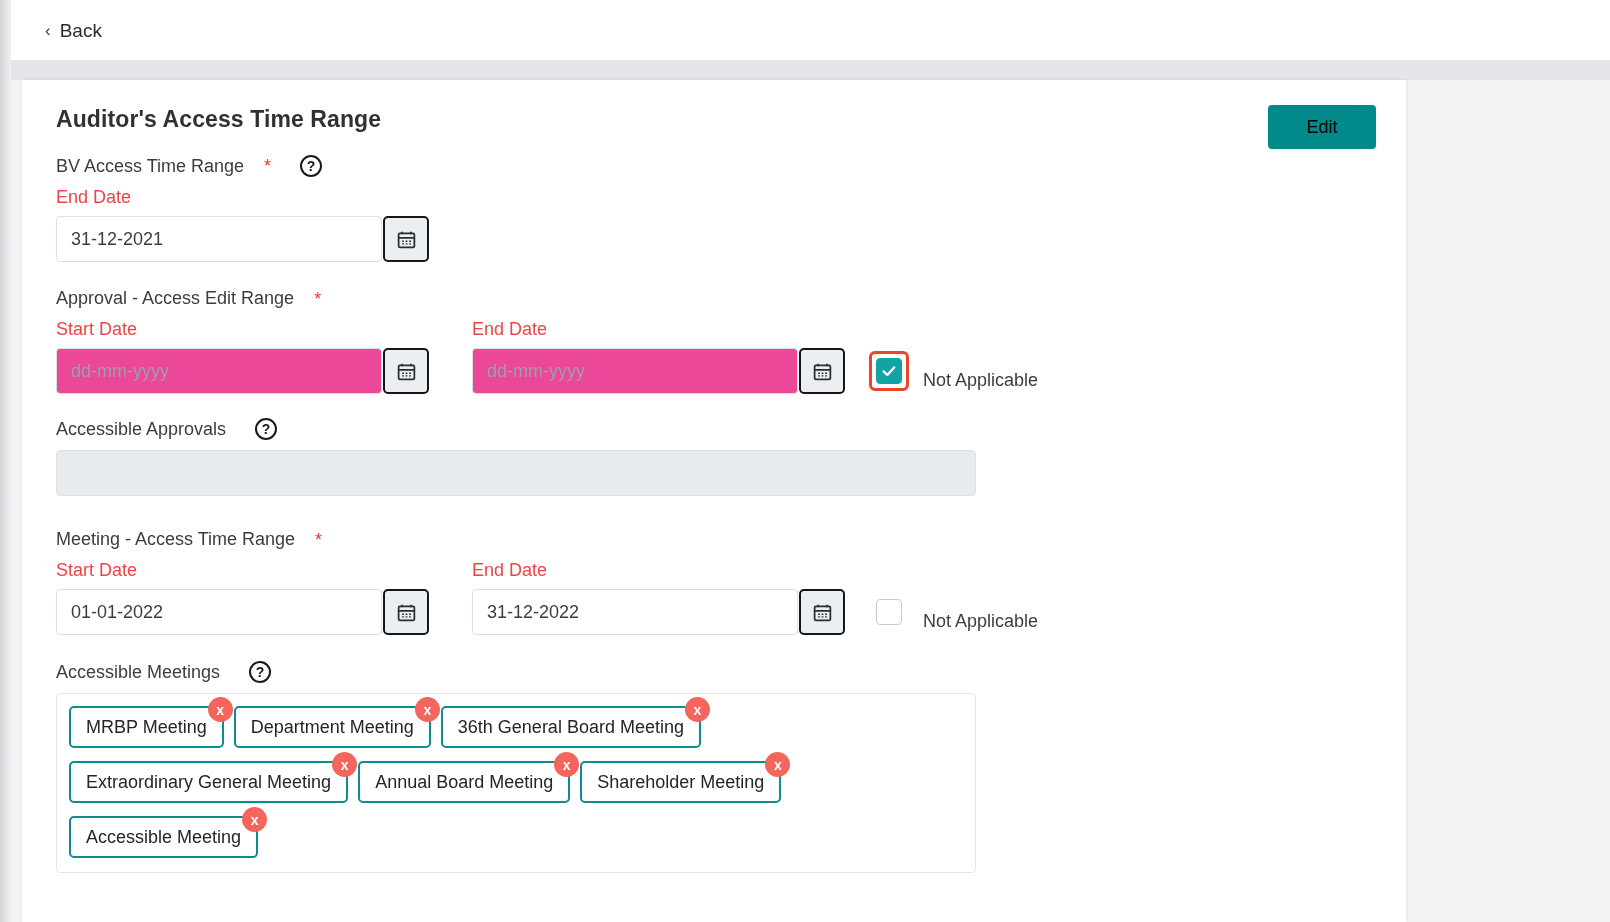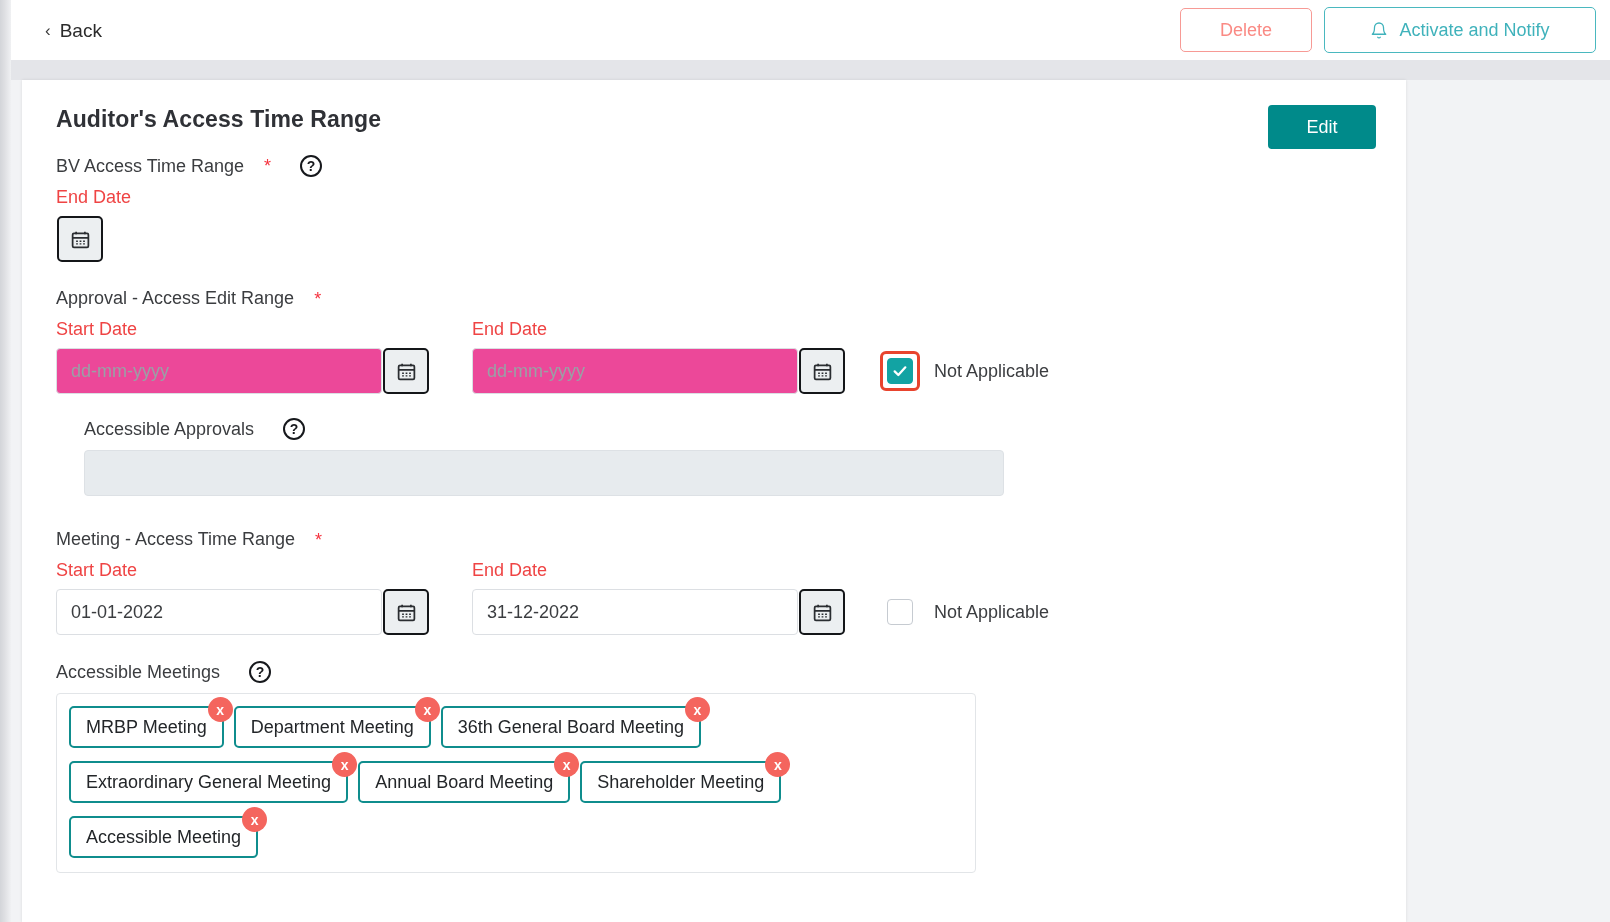--- a/index.html
+++ b/index.html
@@ -69,21 +69,21 @@
   }
   .card-inner { padding: 26px 34px 0 34px; position: relative; }
 
   .card-title {
     font-size: 23px; font-weight: bold; color: #2f3136;
     letter-spacing: .1px;
   }
   .btn-edit {
     position: absolute; right: 30px; top: 25px;
     width: 108px; height: 44px;
-    background: #008a8a; color: #ffffff;
+    background: #008a8a; color: #000000;
     border: none; border-radius: 4px;
     font-size: 18px; font-family: "Liberation Sans", sans-serif;
     cursor: pointer;
   }
 
   
   .field-label {
     display: flex; align-items: center; gap: 20px;
     font-size: 18px; color: #3b3d40; white-space: nowrap;
   }
@@ -113,21 +113,21 @@
   .date-input.disabled { background: #ec4899; border-color: #dbdfe3; }
   .cal-btn {
     width: 46px; height: 46px; margin-left: 1px;
     border: 2px solid #141619; border-radius: 5px;
     background: #eceff1; cursor: pointer;
     display: flex; align-items: center; justify-content: center;
   }
   .cal-btn svg { width: 21px; height: 21px; }
 
   
-  .na-wrap { display: flex; align-items: center; margin-left: 24px; padding-bottom: 3px; }
+  .na-wrap { display: flex; align-items: flex-end; margin-left: 13px; padding-bottom: 3px; }
   .cb-ring {
     padding: 4px; border-radius: 6px;
     display: inline-flex; align-items: center; justify-content: center;
   }
   .cb-ring.focused { border: 3px solid #e8442e; }
   .cb-ring.plain { border: 3px solid transparent; }
   .cb {
     width: 26px; height: 26px; border-radius: 4px;
     display: inline-flex; align-items: center; justify-content: center;
     cursor: pointer;
@@ -162,67 +162,56 @@
     width: 25px; height: 25px; border-radius: 50%;
     background: #f4655e; color: #ffffff;
     font-size: 14px; font-weight: bold; line-height: 1;
     display: flex; align-items: center; justify-content: center;
     cursor: pointer;
   }
 
   
   .blk-bv { margin-top: 22px; }
   .blk-approval { margin-top: 26px; }
-  .blk-accappr { margin-top: 24px; margin-left: 28px; }
+  .blk-accappr { margin-top: 24px; }
   .blk-meeting { margin-top: 33px; }
   .blk-accmtg { margin-top: 26px; }
   .mt8 { margin-top: 10px; }
 </style>
 </head>
 <body>
 
 <div class="screen">
 
   <div class="left-gutter"></div>
 
   <div class="topbar">
     <div class="back-btn">
       <span class="back-chevron">‹</span>
       <span>Back</span>
     </div>
-    <div class="topbar-actions">
-      <button class="btn-delete">Delete</button>
-      <button class="btn-activate">
-        <span class="bell-icon">
-          <svg viewBox="0 0 24 24" fill="none" stroke="#3fb2bb" stroke-width="1.7" stroke-linecap="round" stroke-linejoin="round">
-            <path d="M18 8a6 6 0 1 0-12 0c0 7-3 9-3 9h18s-3-2-3-9"></path>
-            <path d="M13.7 21a2 2 0 0 1-3.4 0"></path>
-          </svg>
-        </span>
-        <span>Activate and Notify</span>
-      </button>
-    </div>
   </div>
 
   <div class="separator"></div>
 
   <div class="card">
     <div class="card-inner">
 
       <div class="card-title">Auditor's Access Time Range</div>
       <button class="btn-edit">Edit</button>
 
       <div class="blk-bv">
         <div class="field-label">
           <span>BV Access Time Range</span>
           <span class="req">*</span>
           <span class="help-icon">?</span>
         </div>
         <div class="mt8 sub-label">End Date</div>
         <div class="input-wrap">
+          <input class="date-input" type="text" value="31-12-2021" style="">
           <button class="cal-btn">
             <svg viewBox="0 0 24 24" fill="none" stroke="#2a2d31" stroke-width="2">
               <rect x="3" y="5" width="18" height="16" rx="1.5"></rect>
               <path d="M3 10h18M7 3v3M17 3v3"></path>
               <path d="M7 14h2M11 14h2M15 14h2M7 17h2M11 17h2M15 17h2" stroke-width="1.6"></path>
             </svg>
           </button>
         </div>
       </div>
 

